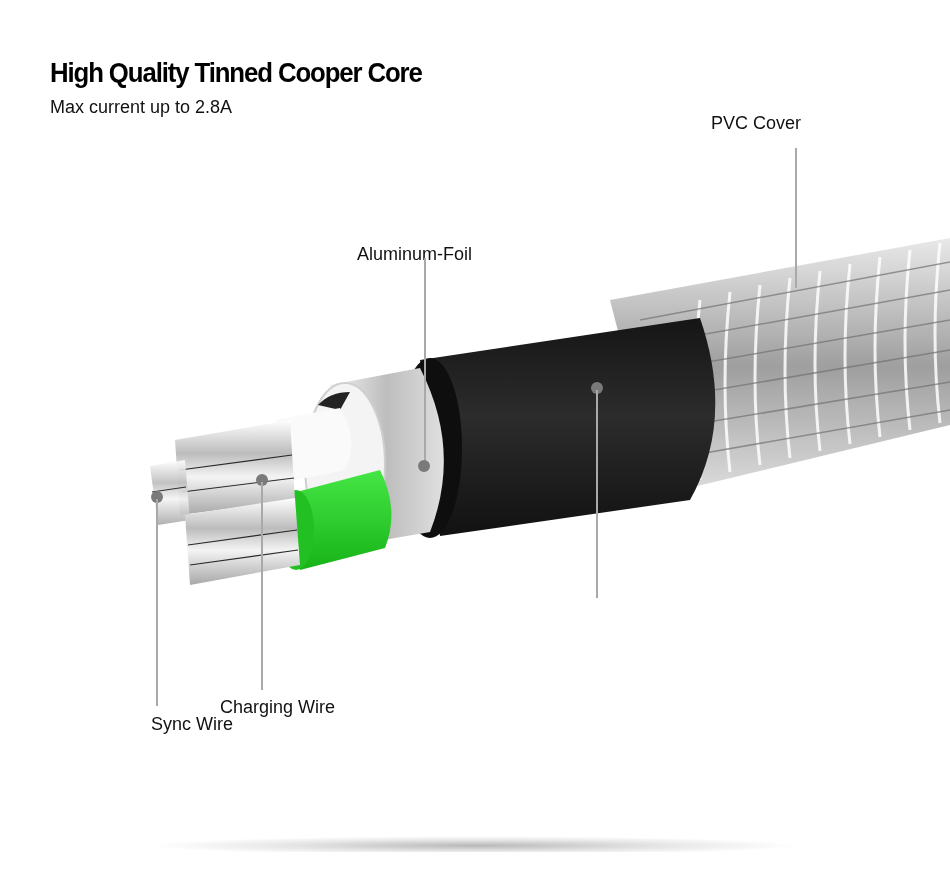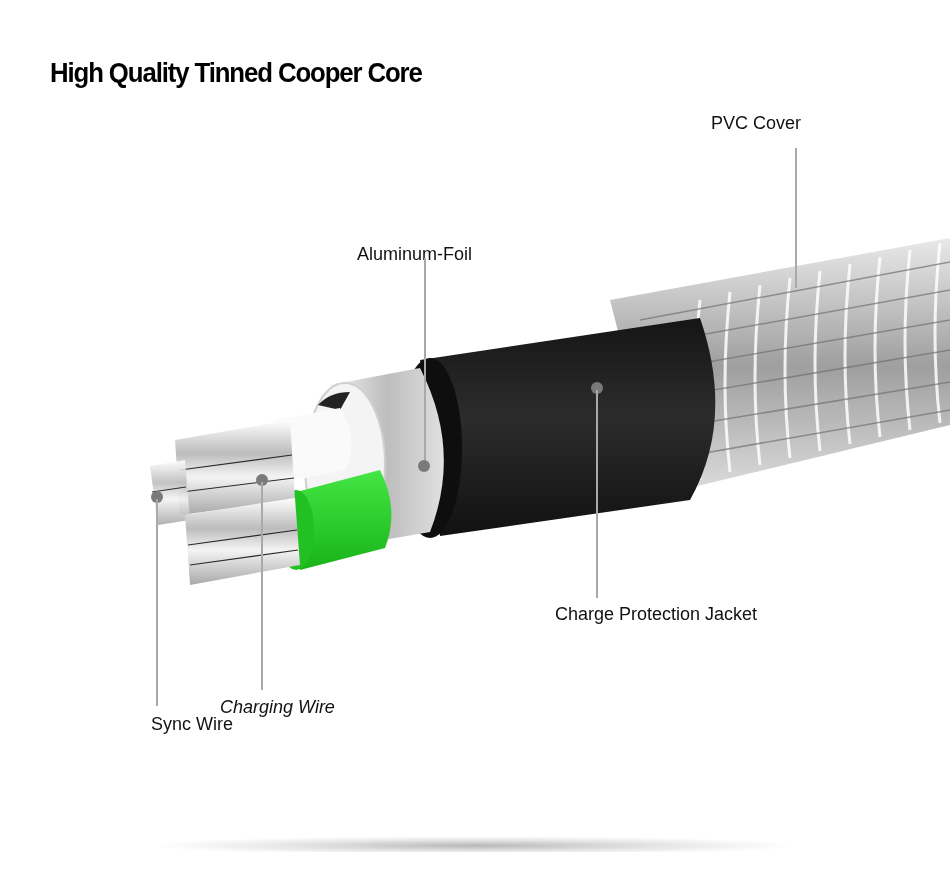--- a/index.html
+++ b/index.html
@@ -11,20 +11,21 @@
   .dot{position:absolute;width:12px;height:12px;border-radius:50%;background:#7a7a7a;}
   svg.art{position:absolute;left:0;top:0;}
   .shadow{position:absolute;left:150px;top:836px;width:650px;height:16px;background:radial-gradient(ellipse at 50% 60%,rgba(0,0,0,0.28) 0%,rgba(0,0,0,0.10) 40%,rgba(0,0,0,0) 70%);}
 </style>
 </head>
 <body>
 
 <div id="stage">
 
   <div class="title">High Quality Tinned Cooper Core</div>
+  <div class="subtitle">Max current up to 2.8A</div>
 
   <svg class="art" width="950" height="871" viewBox="0 0 950 871">
     <defs>
       <linearGradient id="braidG" x1="0" y1="0" x2="0" y2="1">
         <stop offset="0" stop-color="#e8e8e8"></stop>
         <stop offset="0.5" stop-color="#9a9a9a"></stop>
         <stop offset="1" stop-color="#dcdcdc"></stop>
       </linearGradient>
       <linearGradient id="jacketG" x1="0" y1="0" x2="0" y2="1">
         <stop offset="0" stop-color="#151515"></stop>
@@ -107,24 +108,23 @@
 
   <div class="label" style="left:711px;top:112px;">PVC Cover</div>
   <div class="line" style="left:795px;top:148px;height:140px;"></div>
 
   <div class="label" style="left:357px;top:243px;">Aluminum-Foil</div>
   <div class="line" style="left:424px;top:258px;height:208px;"></div>
   <div class="dot" style="left:418px;top:460px;"></div>
 
   <div class="dot" style="left:591px;top:382px;"></div>
   <div class="line" style="left:596px;top:390px;height:208px;"></div>
-  <div class="label" style="left:555px;top:603px;">Charge Protection Jacket</div>
 
   <div class="dot" style="left:256px;top:474px;"></div>
   <div class="line" style="left:261px;top:482px;height:208px;"></div>
-  <div class="label" style="left:220px;top:696px;font-style:italic;">Charging Wire</div>
+  <div class="label" style="left:220px;top:696px;">Charging Wire</div>
 
   <div class="dot" style="left:151px;top:491px;"></div>
   <div class="line" style="left:156px;top:499px;height:207px;"></div>
   <div class="label" style="left:116px;top:713px;margin-left:35px;">Sync Wire</div>
 
   <div class="shadow"></div>
 </div>
 
 </body></html>

